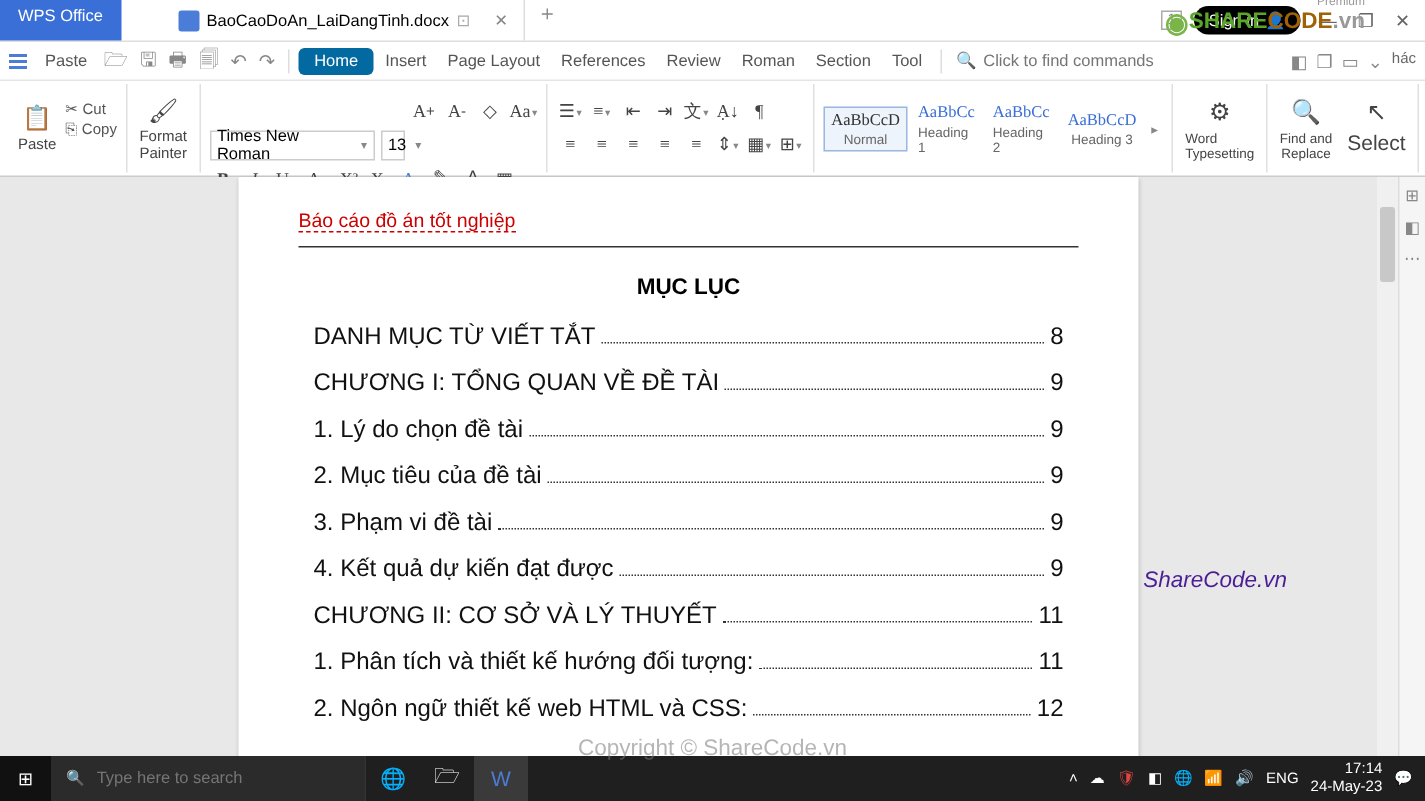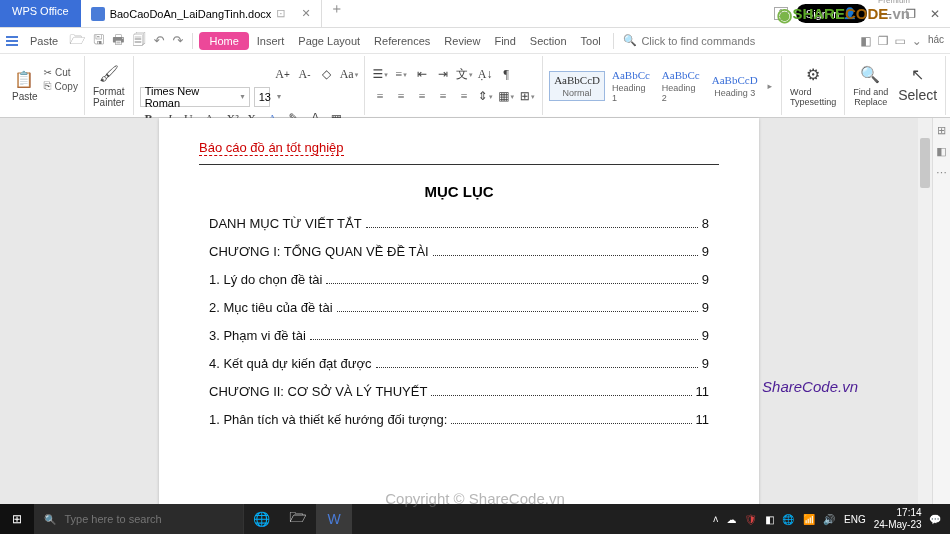--- a/index.html
+++ b/index.html
@@ -1,39 +1,39 @@
 <!DOCTYPE html>
 <html><head>
 <meta charset="utf-8">
 <style>
 * { margin:0; padding:0; box-sizing:border-box; font-family:"Segoe UI",Arial,sans-serif; }
 body { width:950px; height:534px; background:#f0f0f0; overflow:hidden; position:relative; }
 
 
 .titlebar { height:28px; background:#fff; display:flex; font-size:11px; border-bottom:1px solid #ddd; }
 .titlebar .app { background:#3a6fd8; color:#fff; padding:5px 12px; font-weight:500; }
-.tab { display:flex; align-items:center; padding:0 10px; border-right:1px solid #ddd; height:100%; gap:5px; }
+.tab { display:flex; align-items:center; padding:0 10px; border-right:1px solid #ddd; height:100%; gap:5px;margin-left:28px; }
 .tab .wicon { width:14px; height:14px; background:#4a7cd8; border-radius:2px; }
 .tab .close { color:#888; cursor:pointer; }
 .addtab { padding:0 8px; color:#888; font-size:14px; }
 .titleright { margin-left:auto; display:flex; align-items:center; gap:8px; padding-right:6px; }
 .signin { background:#000000; color:#fff; padding:3px 10px; border-radius:10px; font-size:11px; display:flex; align-items:center; gap:4px; }
 .winbtns { display:flex; gap:6px; color:#666; font-size:12px; }
 .winbtns span { padding:2px 4px; }
 .sharecode-logo { position:absolute; top:4px; right:40px; z-index:100; font-size:15px; font-weight:bold; letter-spacing:0; }
 .sc1 { color:#5aa628; } .sc2 { color:#a16207; } .sc3 { color:#999; }
 .sc-top { position:absolute; top:-8px; right:0; font-size:8px; color:#999; font-weight:normal; }
 
 
 .menurow { height:26px; background:#fff; display:flex; align-items:center; padding:0 6px; font-size:11px; gap:2px; border-bottom:1px solid #e5e5e5; }
 .hamburger { display:flex; flex-direction:column; gap:2px; margin-right:4px; }
 .hamburger span { width:12px; height:2px; background:#4a7cd8; }
 .menurow .mi { padding:3px 6px; color:#555; }
 .menurow .qat { color:#888; font-size:13px; padding:2px 3px; }
-.menurow .home { background:#ec4899; color:#fff; border-radius:4px; padding:3px 10px; }
+.menurow .home { background:#0369a1; color:#fff; border-radius:4px; padding:3px 10px; }
 .menurow .divider { width:1px; height:16px; background:#ddd; margin:0 4px; }
 .searchbox { display:flex; align-items:center; gap:4px; color:#aaa; margin-left:4px; }
 .searchbox input { border:none; outline:none; font-size:11px; color:#aaa; width:130px; }
 .menurow .right { margin-left:auto; display:flex; gap:6px; color:#888; font-size:12px; }
 
 
 .ribbon { height:64px; background:#fff; display:flex; border-bottom:1px solid #ccc; padding:2px 4px; }
 .rgroup { display:flex; flex-direction:column; justify-content:center; padding:0 6px; border-right:1px solid #e0e0e0; }
 .bigbtn { display:flex; flex-direction:column; align-items:center; font-size:10px; color:#444; gap:2px; padding:2px; }
 .bigbtn .icn { width:20px; height:20px; display:flex; align-items:center; justify-content:center; font-size:16px; }
@@ -52,21 +52,21 @@
 .styleitem:first-child { border-color:#9bb8e0; background:#eef4fb; }
 .styleitem .prev { font-size:11px; font-family:"Times New Roman",serif; color:#333; margin-bottom:2px; }
 .styleitem.h .prev { color:#3a6fd8; }
 
 
 .docarea { height:388px; background:#e8e8e8; display:flex; position:relative; }
 .page { background:#fff; width:600px; margin:0 auto; padding:20px 50px 10px; box-shadow:0 1px 3px rgba(0,0,0,0.2); overflow:hidden; font-family:"Times New Roman",serif; }
 .header-text { color:#c00; font-size:13px; border-bottom:1px dashed #c00; display:inline-block; margin-left:-10px; }
 .header-rule { border-bottom:1px solid #333; margin:8px -10px 18px; }
 .toc-title { text-align:center; font-weight:bold; font-size:15px; margin-bottom:16px; }
-.toc-line { display:flex; font-size:13px; color:#111; margin-bottom:13px; align-items:baseline; }
+.toc-line { display:flex; font-size:16px; color:#111; margin-bottom:13px; align-items:baseline; }
 .toc-text { white-space:nowrap; }
 .toc-dots { flex:1; border-bottom:1px dotted #333; margin:0 4px 3px; }
 .toc-page { white-space:nowrap; }
 .rsidebar { width:18px; background:#f5f5f5; border-left:1px solid #ddd; display:flex; flex-direction:column; align-items:center; padding-top:6px; gap:8px; color:#888; font-size:11px; }
 .scrollbar { width:14px; background:#f0f0f0; position:relative; }
 .scrollbar .thumb { position:absolute; top:20px; width:10px; left:2px; height:50px; background:#c8c8c8; border-radius:2px; }
 .watermark-doc { position:absolute; right:92px; top:260px; color:#4c1d95; font-size:15px; font-style:italic; z-index:5; pointer-events:none; }
 .watermark-center { position:absolute; left:50%; top:490px; transform:translateX(-50%); color:rgba(120,120,120,0.55); font-size:15px; z-index:50; pointer-events:none; }
 
 
@@ -129,21 +129,21 @@
   <span class="qat">🖶</span>
   <span class="qat">🗐</span>
   <span class="qat">↶</span>
   <span class="qat">↷</span>
   <div class="divider"></div>
   <span class="mi home">Home</span>
   <span class="mi">Insert</span>
   <span class="mi">Page Layout</span>
   <span class="mi">References</span>
   <span class="mi">Review</span>
-  <span class="mi">Find</span>
+  <span class="mi">Roman</span>
   <span class="mi">Section</span>
   <span class="mi">Tool</span>
   <div class="divider"></div>
   <div class="searchbox">
     <span>🔍</span>
     <input placeholder="Click to find commands" style="">
   </div>
   <div class="right">
     <span>◧</span>
     <span>❐</span>
@@ -317,20 +317,25 @@
         <div class="toc-line">
           <span class="toc-text">CHƯƠNG II: CƠ SỞ VÀ LÝ THUYẾT</span>
           <span class="toc-dots"></span>
           <span class="toc-page">11</span>
         </div>
         <div class="toc-line">
           <span class="toc-text">1. Phân tích và thiết kế hướng đối tượng:</span>
           <span class="toc-dots"></span>
           <span class="toc-page">11</span>
         </div>
+        <div class="toc-line">
+          <span class="toc-text">2. Ngôn ngữ thiết kế web HTML và CSS:</span>
+          <span class="toc-dots"></span>
+          <span class="toc-page">12</span>
+        </div>
       </div>
   </div>
   <div class="scrollbar">
       <div class="thumb"></div>
     </div>
   <div class="rsidebar">
     <span>⊞</span>
     <span>◧</span>
     <span>⋯</span>
   </div>

